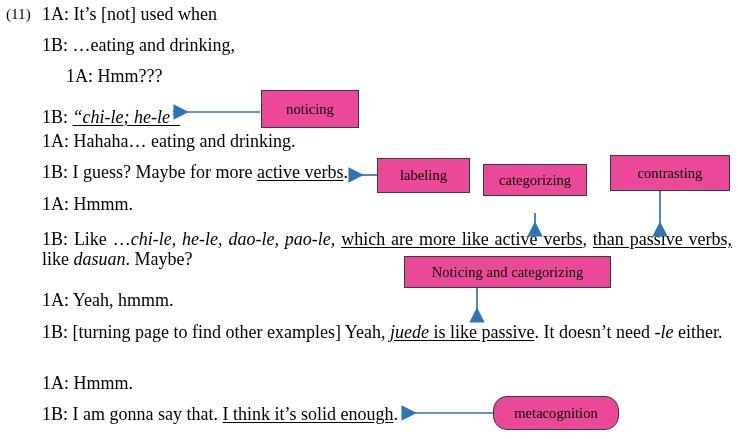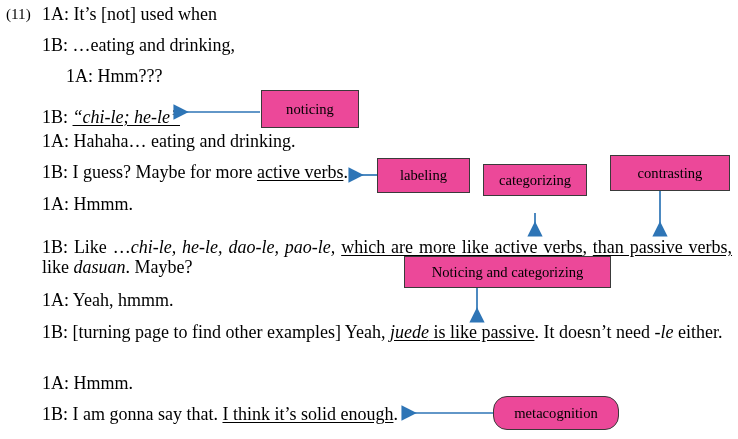--- a/index.html
+++ b/index.html
@@ -103,21 +103,21 @@
     </div>
 
     <div class="line" style="left:42px; top:162px;font-family:Liberation Serif, serif;">
       <span>1B: I guess? Maybe for more </span><span class="ul">active verbs</span><span>.</span>
     </div>
 
     <div class="line" style="left:42px; top:194px;">
       <span>1A: Hmmm.</span>
     </div>
 
-    <div class="line wrap" style="left:42px; top:229px; width:690px;margin-top:8px;">
+    <div class="line wrap" style="left:42px; top:229px; width:690px;">
       <span>1B: Like …</span><span class="it">chi-le, he-le, dao-le, pao-le,</span><span> </span><span class="ul">which are more like active verbs</span><span>, </span><span class="ul">than passive verbs,</span><span> like </span><span class="it">dasuan</span><span>. Maybe?</span>
     </div>
 
     <div class="line" style="left:42px; top:290px;">
       <span>1A: Yeah, hmmm.</span>
     </div>
 
     <div class="line wrap" style="left:42px; top:322px; width:690px;">
       <span>1B: [turning page to find other examples] Yeah, </span><span class="itul">juede</span><span class="ul"> is like passive</span><span>. It doesn’t need </span><span class="it">-le</span><span> either.</span>
     </div>

